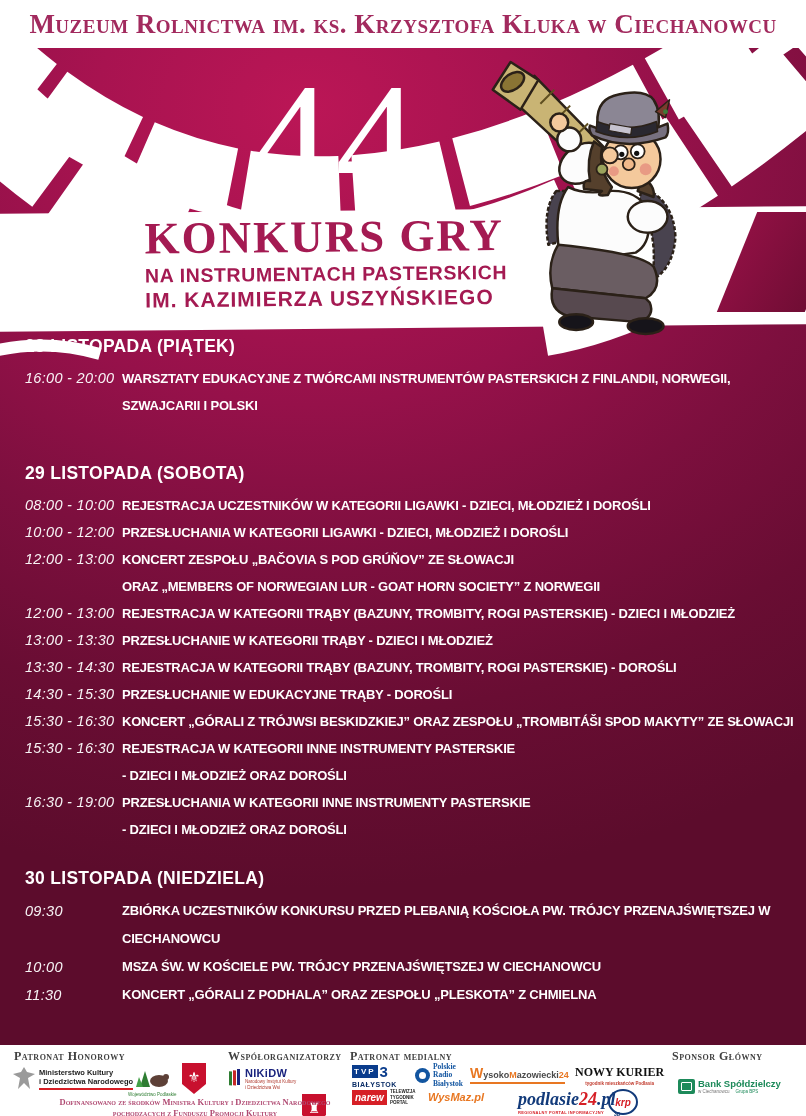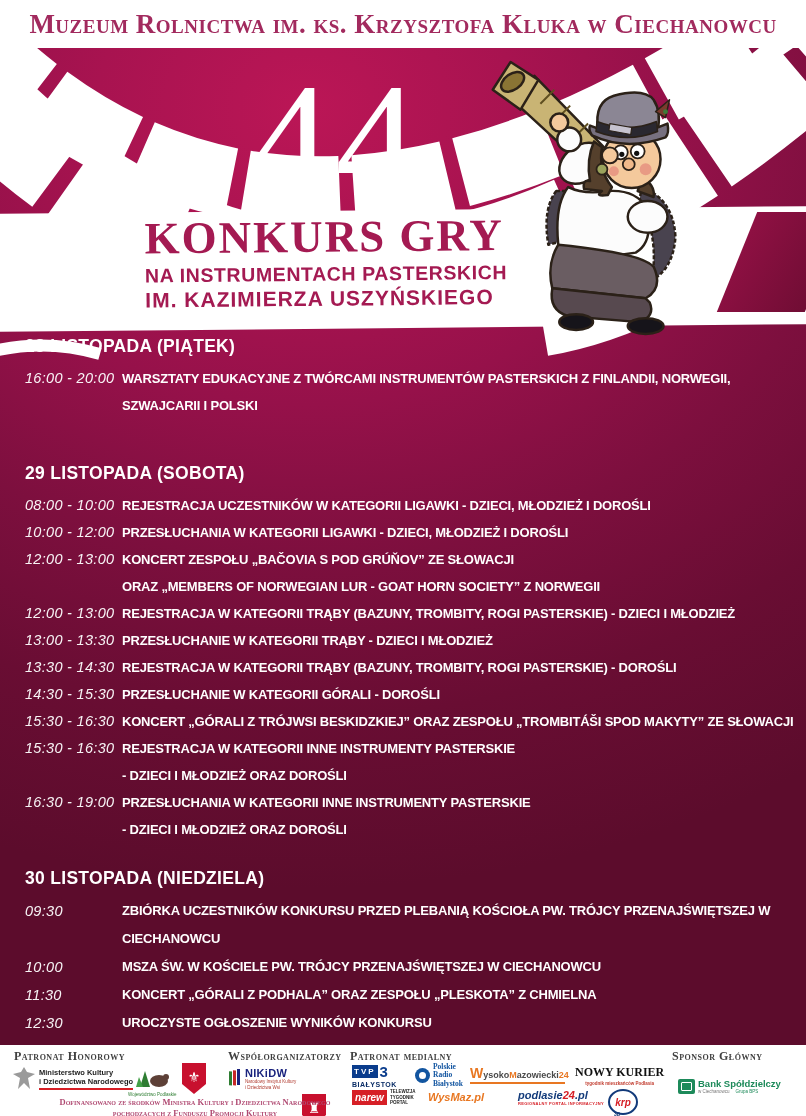--- a/index.html
+++ b/index.html
@@ -90,21 +90,21 @@
   
   #logo-narew{left:352px;top:44px;}
   #logo-narew .box{background:#d61f26;color:#fff;font-weight:700;font-style:italic;font-size:10px;padding:2px 3px;}
   #logo-narew .cap{font-size:4.5px;font-weight:700;color:#222;line-height:1.25;}
   
   #logo-wysmaz{left:428px;top:46px;flex-direction:column;align-items:flex-start;gap:16px;}
   #logo-wysmaz .nm{font-style:italic;font-weight:700;font-size:11px;color:#e87722;}
   #logo-wysmaz .cap{font-size:4px;color:#888;}
   
   #logo-podlasie24{left:518px;top:44px;flex-direction:column;align-items:flex-start;gap:0;}
-  #logo-podlasie24 .nm{font-style:italic;font-weight:700;font-size:11px;color:#123a7a;}
+  #logo-podlasie24 .nm{font-style:italic;font-weight:700;font-size:18px;color:#123a7a;font-family:Liberation Serif, serif;}
   #logo-podlasie24 .nm .red{color:#d61f26;}
   #logo-podlasie24 .cap{font-size:4px;color:#d61f26;font-weight:700;letter-spacing:.3px;}
   
   #logo-krp{left:608px;top:44px;}
   #logo-krp .circ{width:26px;height:22px;border:2px solid #123a7a;border-radius:50%;
     display:flex;align-items:center;justify-content:center;position:relative;}
   #logo-krp .nm{color:#d61f26;font-weight:700;font-size:10px;font-style:italic;}
   #logo-krp .sub{position:absolute;left:4px;bottom:-4px;font-size:5px;color:#123a7a;font-weight:700;}
   
   #logo-bank{left:678px;top:34px;}
@@ -229,21 +229,21 @@
     <div class="row">
       <div class="time">13:00 - 13:30</div>
       <div class="desc">PRZESŁUCHANIE W KATEGORII TRĄBY - DZIECI I MŁODZIEŻ</div>
     </div>
     <div class="row">
       <div class="time">13:30 - 14:30</div>
       <div class="desc">REJESTRACJA W KATEGORII TRĄBY (BAZUNY, TROMBITY, ROGI PASTERSKIE) - DOROŚLI</div>
     </div>
     <div class="row">
       <div class="time">14:30 - 15:30</div>
-      <div class="desc">PRZESŁUCHANIE W KATEGORII GÓRALI - DOROŚLI</div>
+      <div class="desc">PRZESŁUCHANIE W EDUKACYJNE TRĄBY - DOROŚLI</div>
     </div>
     <div class="row">
       <div class="time">15:30 - 16:30</div>
       <div class="desc">KONCERT „GÓRALI Z TRÓJWSI BESKIDZKIEJ” ORAZ ZESPOŁU „TROMBITÁŠI SPOD MAKYTY” ZE SŁOWACJI</div>
     </div>
     <div class="row">
       <div class="time">15:30 - 16:30</div>
       <div class="desc">REJESTRACJA W KATEGORII INNE INSTRUMENTY PASTERSKIE
 - DZIECI I MŁODZIEŻ ORAZ DOROŚLI</div>
     </div>
@@ -261,24 +261,20 @@
       <div class="desc">ZBIÓRKA UCZESTNIKÓW KONKURSU PRZED PLEBANIĄ KOŚCIOŁA PW. TRÓJCY PRZENAJŚWIĘTSZEJ W
 CIECHANOWCU</div>
     </div>
     <div class="row">
       <div class="time">10:00</div>
       <div class="desc">MSZA ŚW. W KOŚCIELE PW. TRÓJCY PRZENAJŚWIĘTSZEJ W CIECHANOWCU</div>
     </div>
     <div class="row">
       <div class="time">11:30</div>
       <div class="desc">KONCERT „GÓRALI Z PODHALA” ORAZ ZESPOŁU „PLESKOTA” Z CHMIELNA</div>
-    </div>
-    <div class="row">
-      <div class="time">12:30</div>
-      <div class="desc">UROCZYSTE OGŁOSZENIE WYNIKÓW KONKURSU</div>
     </div>
   </div>
 
   <div id="footer">
     <div class="patron-label" id="lbl-honorary">Patronat Honorowy</div>
     <div class="patron-label" id="lbl-coorg">Współorganizatorzy</div>
     <div class="patron-label" id="lbl-media">Patronat medialny</div>
     <div class="patron-label" id="lbl-sponsor">Sponsor Główny</div>
 
     <div class="logo" id="logo-mkidn">

